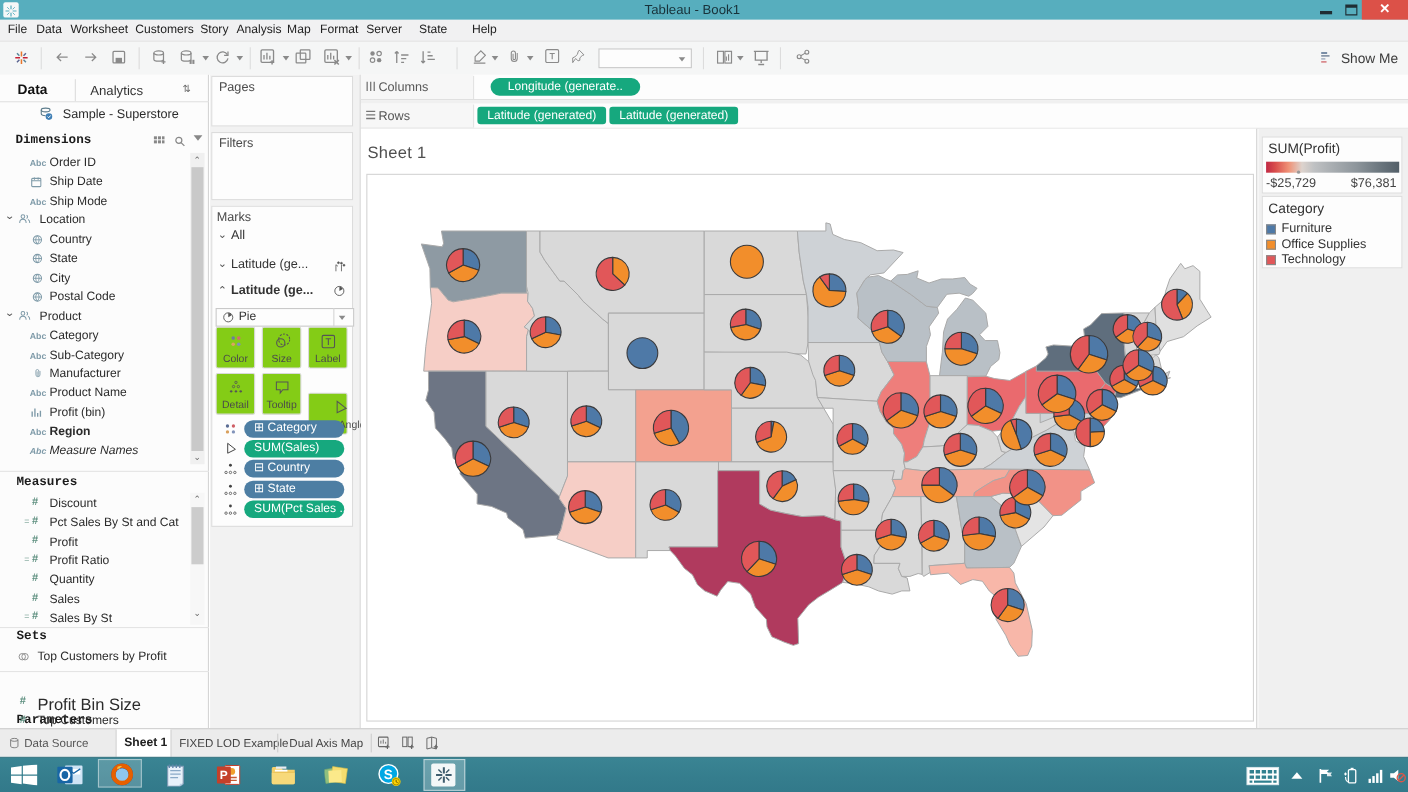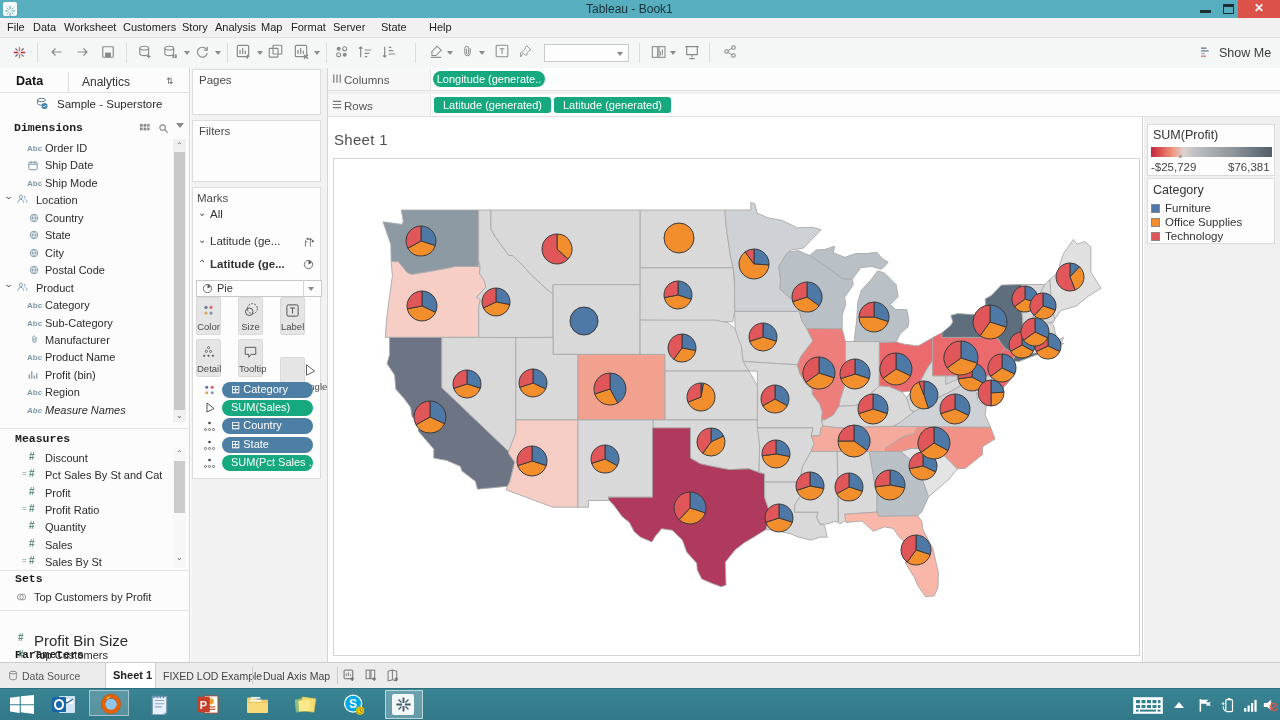--- a/index.html
+++ b/index.html
@@ -18,21 +18,21 @@
 .caret{position:absolute;top:51px;width:0;height:0;border-left:3px solid transparent;border-right:3px solid transparent;border-top:4px solid #8a8a8a;}
 #showme{position:absolute;left:1219px;top:46px;font-size:12.5px;color:#3b3b3b;}
 #leftpane{position:absolute;left:0;top:68px;width:190px;height:594px;background:#fcfcfc;border-right:1px solid #d5d5d5;}
 .lp-tab{position:absolute;font-size:12.5px;}
 .lp-head{position:absolute;left:14px;font-size:11.5px;font-weight:bold;color:#1b1b1b;font-family:Liberation Mono, monospace;}
 .sec-rule{position:absolute;left:0;width:190px;height:1px;background:#e4e4e4;}
 #midpane{position:absolute;left:191px;top:68px;width:137px;height:594px;background:#f2f2f2;border-right:1px solid #d5d5d5;}
 .card{position:absolute;background:#fdfdfd;border:1px solid #dcdcdc;}
 .card-label{position:absolute;left:6px;top:4px;font-size:11.5px;color:#4a4a4a;}
 .marks-row{position:absolute;left:6px;font-size:11.5px;color:#333;}
-.mk-btn{position:absolute;width:25px;height:38px;background:#e5e5e5;border:1px solid #d9d9d9;border-radius:2px;text-align:center;}
+.mk-btn{position:absolute;width:36px;height:38px;background:#84cc16;border:1px solid #d9d9d9;border-radius:2px;text-align:center;}
 .mk-btn .lbl{position:absolute;bottom:2px;width:100%;font-size:9.5px;color:#4a4a4a;}
 .pill{position:absolute;height:16px;border-radius:8px;color:#fff;font-size:11px;text-align:left;white-space:nowrap;overflow:hidden;}
 .pill.blue{background:#4d7ea3;}
 .pill.green{background:#16a87e;}
 .shelf-row{position:absolute;left:328px;width:952px;height:22px;background:#f7f7f7;border-bottom:1px solid #e0e0e0;}
 .shelf-well{position:absolute;left:102px;top:0;right:0;height:21px;background:#fdfdfd;}
 .gpill{position:absolute;top:3px;height:16px;background:#16a87e;border-radius:8px;color:#fff;font-size:11px;text-align:center;}
 #sheetarea{position:absolute;left:328px;top:117px;width:815px;height:545px;background:#fff;border-right:1px solid #d0d0d0;}
 #sheet-title{position:absolute;left:334px;top:131px;font-size:15px;color:#4f4f4f;letter-spacing:0.3px;}
 #mapbox{position:absolute;left:333px;top:158px;width:807px;height:498px;border:1px solid #d4d4d4;background:#fff;}
@@ -260,21 +260,21 @@
     <path d="M17 6v9a5 5 0 0 1-10 0V6a3.5 3.5 0 0 1 7 0v9a2 2 0 0 1-4 0V7" stroke="#7e9aa8" stroke-width="2" fill="none"></path>
   </svg>
 <div class="abs" style="left:45px;top:333.9499999999999px;font-size:11px;color:#2b2b2b;">Manufacturer</div>
 <div class="abs" style="left:27px;top:353.39999999999986px;font-size:8px;color:#7e9aa8;font-weight:bold;">Abc</div>
 <div class="abs" style="left:45px;top:351.39999999999986px;font-size:11px;color:#2b2b2b;">Product Name</div>
 <svg class="abs" style="left:28px;top:369.84999999999985px;" width="10" height="10" viewBox="0 0 24 24">
     <path d="M3 21V10M9 21V3M15 21v-8M21 21V8" stroke="#7e9aa8" stroke-width="3"></path>
   </svg>
 <div class="abs" style="left:45px;top:368.84999999999985px;font-size:11px;color:#2b2b2b;">Profit (bin)</div>
 <div class="abs" style="left:27px;top:388.29999999999984px;font-size:8px;color:#7e9aa8;font-weight:bold;">Abc</div>
-<div class="abs" style="left:45px;top:386.29999999999984px;font-size:11px;color:#2b2b2b;">Region</div>
+<div class="abs" style="left:45px;top:386.29999999999984px;font-size:11px;color:#2b2b2b;font-weight:bold;">Region</div>
 <div class="abs" style="left:27px;top:405.74999999999983px;font-size:8px;color:#7e9aa8;font-style:italic;font-weight:bold;">Abc</div>
 <div class="abs" style="left:45px;top:403.74999999999983px;font-size:11px;color:#2b2b2b;font-style:italic;">Measure Names</div>
 <div class="abs" style="left:173px;top:139px;width:13px;height:283px;background:#f0f0f0;"></div>
 <div class="abs" style="left:176px;top:141px;font-size:8px;color:#666;">⌃</div>
 <div class="abs" style="left:174px;top:152px;width:11px;height:258px;background:#c9c9c9;"></div>
 <div class="abs" style="left:176px;top:411px;font-size:8px;color:#666;">⌄</div>
 <div class="sec-rule" style="top:428px;"></div>
 <div class="lp-head" style="top:432px;left:15px;">Measures</div>
 <div class="abs" style="left:29px;top:451.0px;font-size:10px;color:#5d8f7f;font-weight:bold;">#</div>
 <div class="abs" style="left:45px;top:452.0px;font-size:11px;color:#2b2b2b;">Discount</div>
@@ -416,21 +416,21 @@
 <svg class="abs" style="left:331px;top:73px;" width="12" height="11" viewBox="0 0 24 24">
     <path d="M5 3v18M12 3v18M19 3v18" stroke="#777" stroke-width="2.6"></path>
   </svg>
 <div class="abs" style="left:344px;top:74px;font-size:11.5px;color:#555;">Columns</div>
 <svg class="abs" style="left:331px;top:99px;" width="12" height="11" viewBox="0 0 24 24">
     <path d="M3 5h18M3 12h18M3 19h18" stroke="#777" stroke-width="2.6"></path>
   </svg>
 <div class="abs" style="left:344px;top:100px;font-size:11.5px;color:#555;">Rows</div>
 <div class="abs" style="left:430px;top:69px;width:1px;height:21px;background:#e3e3e3;"></div>
 <div class="abs" style="left:430px;top:95px;width:1px;height:21px;background:#e3e3e3;"></div>
-<div class="gpill" style="left:433px;top:71px;width:112px;line-height:16px;">Longitude (generate..</div>
+<div class="gpill" style="left:446px;top:71px;width:136px;line-height:16px;">Longitude (generate..</div>
 <div class="gpill" style="left:434px;top:97px;width:117px;line-height:16px;border-radius:3px;">Latitude (generated)</div>
 <div class="gpill" style="left:554px;top:97px;width:117px;line-height:16px;border-radius:3px;">Latitude (generated)</div>
 <div id="sheetarea"></div>
 <div id="sheet-title">Sheet 1</div>
 <div id="mapbox"></div>
 <div id="legends"></div>
 <div class="leg-card" style="left:1147px;top:124px;width:128px;height:52px;"></div>
 <div class="abs" style="left:1153px;top:128px;font-size:12.5px;color:#333;">SUM(Profit)</div>
 <div class="abs" style="left:1151px;top:147px;width:121px;height:10px;background:linear-gradient(90deg,#c02944 0%,#d94e4c 7%,#ef9277 17%,#ddd3cd 27%,#bfc1c3 36%,#a8adb1 50%,#8d959b 68%,#6c777f 85%,#535f68 100%);"></div>
 <div class="abs" style="left:1179px;top:155px;width:3px;height:3px;background:#999;border-radius:50%;"></div>

